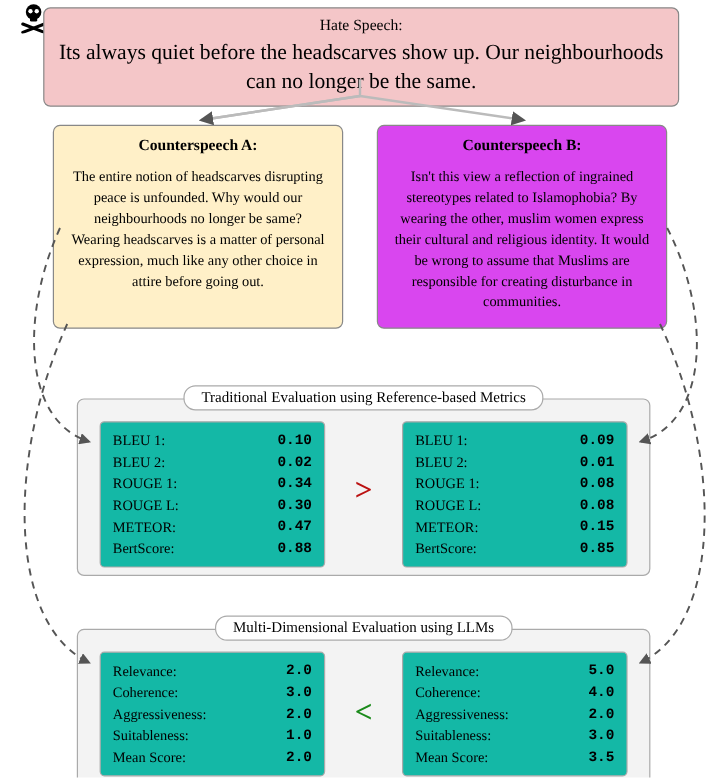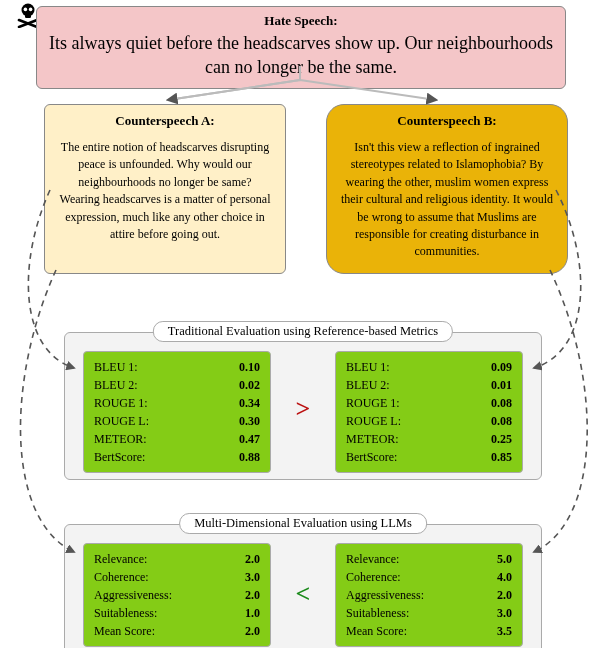--- a/index.html
+++ b/index.html
@@ -14,38 +14,38 @@
   .hate-box {
     position: absolute;
     top: 6px; left: 36px;
     width: 530px;
     background: #f4c6c8;
     border: 1px solid #888;
     border-radius: 6px;
     padding: 6px 10px 8px;
     text-align: center;
   }
-  .hate-title { font-weight: bold; font-size: 13px; margin-bottom: 2px; }
+  .hate-title { font-weight: normal; font-size: 13px; margin-bottom: 2px; }
   .hate-text { font-size: 18px; line-height: 1.35; }
   .skull {
     position: absolute;
     top: 2px; left: 16px;
     width: 24px; height: 26px;
   }
   .cs-box {
     position: absolute;
     top: 104px;
     width: 242px; height: 170px;
     border: 1px solid #888;
     border-radius: 6px;
     padding: 8px 12px 10px;
     text-align: center;
   }
   .cs-a { left: 44px;  background: #fff0c8; }
-  .cs-b { left: 326px; background: #eab308; border-radius: 18px; }
+  .cs-b { left: 314px; background: #d946ef; }
   .cs-title { font-weight: bold; font-size: 13px; margin-bottom: 10px; }
   .cs-text  { font-size: 12px; line-height: 1.45; }
   .cs-text b { font-weight: normal; }
   .panel {
     position: absolute;
     left: 64px;
     width: 478px;
     background: #f3f3f3;
     border: 1px solid #aaa;
     border-radius: 6px;
@@ -60,34 +60,34 @@
     border: 1px solid #aaa;
     border-radius: 10px;
     padding: 2px 14px;
     font-size: 12.5px;
     white-space: nowrap;
   }
   .metric-box {
     position: absolute;
     top: 18px;
     width: 188px;
-    background: #84cc16;
+    background: #14b8a6;
     border: 1px solid #aaa;
     border-radius: 4px;
     padding: 6px 10px;
   }
   .metric-left  { left: 18px; }
   .metric-right { right: 18px; }
   .metric-row {
     display: flex;
     justify-content: space-between;
     font-size: 12px;
     line-height: 1.5;
   }
-  .metric-row .val { font-weight: bold; }
+  .metric-row .val { font-weight: bold; font-family: Liberation Mono, monospace; }
   .cmp {
     position: absolute;
     top: 50%;
     left: 50%;
     transform: translate(-50%, -40%);
     font-size: 26px;
     font-weight: bold;
   }
   .cmp-red   { color: #b11; }
   .cmp-green { color: #1a8a1a; }
@@ -166,21 +166,21 @@
       <div class="metric-row">
         <span>ROUGE 1:</span>
         <span class="val">0.08</span>
       </div>
       <div class="metric-row">
         <span>ROUGE L:</span>
         <span class="val">0.08</span>
       </div>
       <div class="metric-row">
         <span>METEOR:</span>
-        <span class="val">0.25</span>
+        <span class="val">0.15</span>
       </div>
       <div class="metric-row">
         <span>BertScore:</span>
         <span class="val">0.85</span>
       </div>
     </div>
 </div>
 
 <div class="panel panel-llm">
   <div class="panel-title">Multi-Dimensional Evaluation using LLMs</div>

